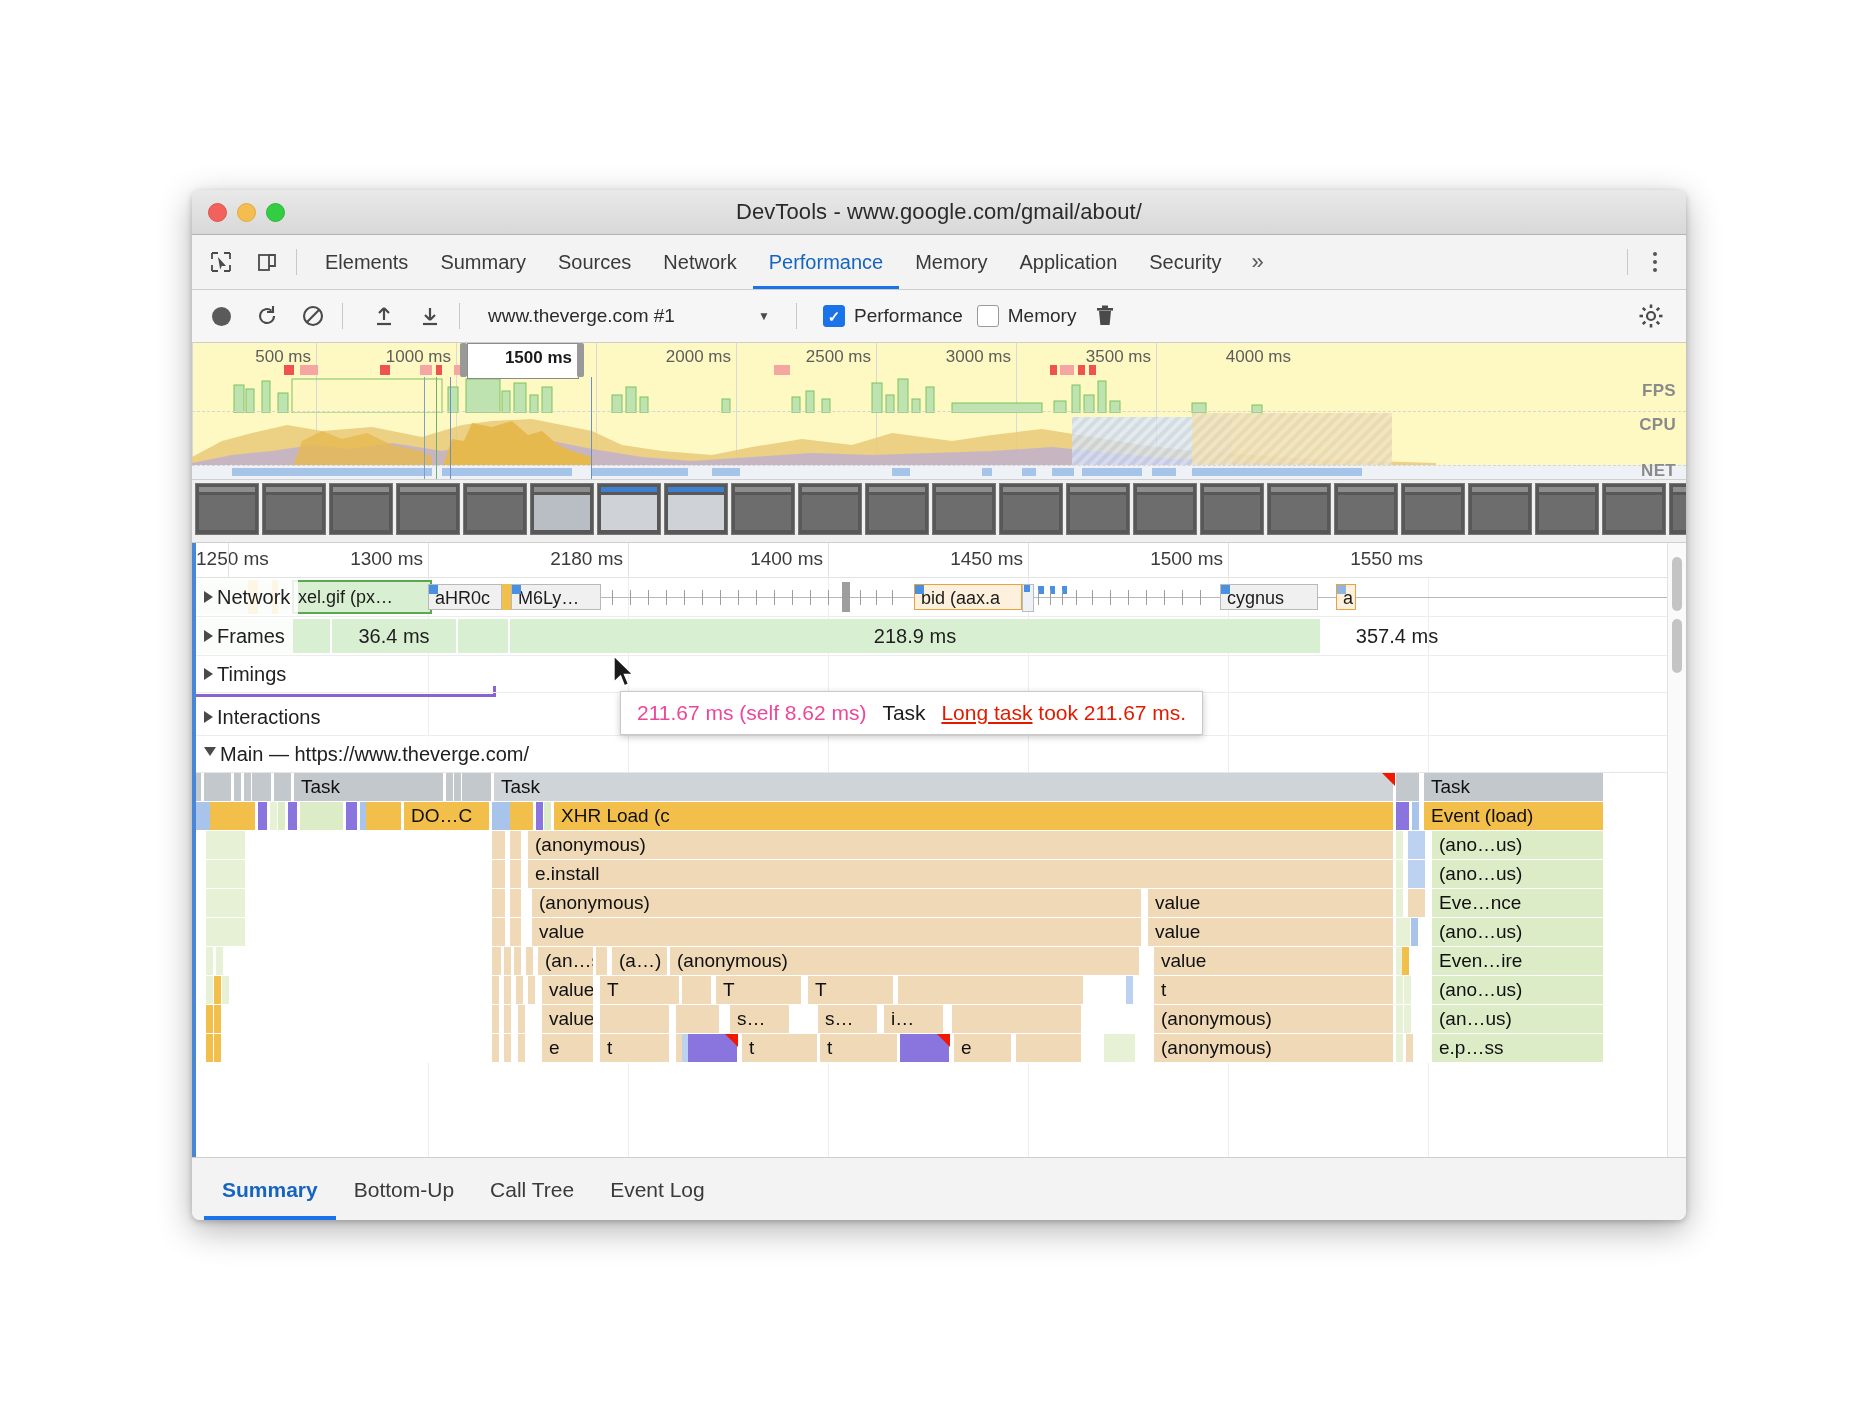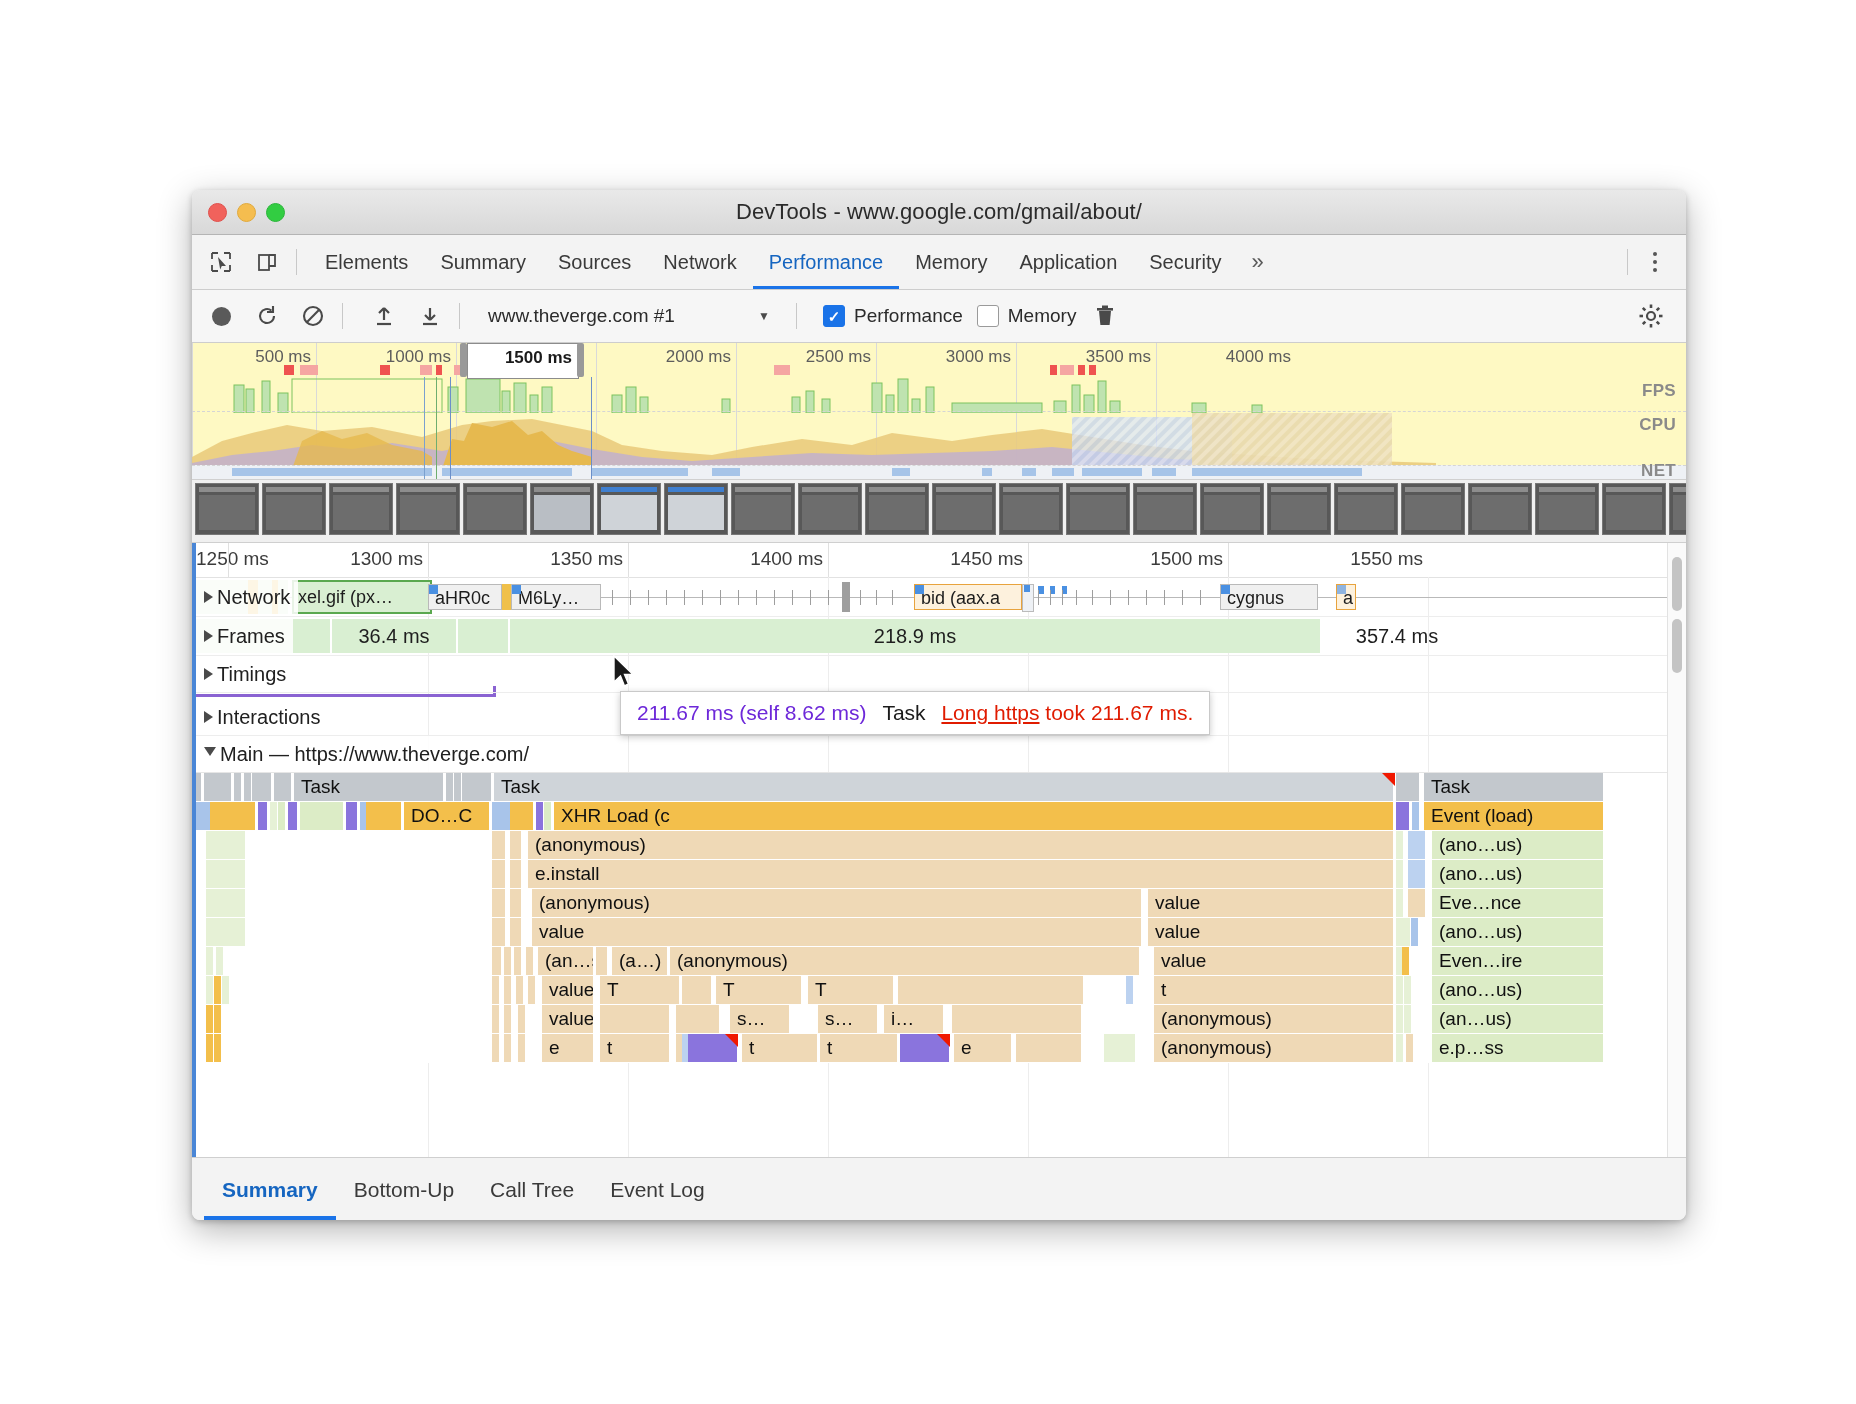--- a/index.html
+++ b/index.html
@@ -175,21 +175,21 @@
   .cursor { position:absolute; z-index:40; pointer-events:none; }
 
   
   .tooltip {
     position:absolute; z-index:45;
     background:#fff; border:1px solid #c9c9c9;
     box-shadow: 0 2px 7px rgba(0,0,0,0.22);
     padding: 9px 16px; font-size:21px; white-space:nowrap;
     color:#1b1b1b;
   }
-  .tt-green { color:#6d28d9; }
+  .tt-green { color:#ec4899; }
   .tt-red { color:#e01b00; }
   .tt-red u { text-decoration: underline; }
 
   
   .bottom-tabs {
     height:62px; background:#f3f3f3; border-top:1px solid #cfcfcf;
     display:flex; align-items:center; flex:0 0 auto;
   }
   .btab { padding:0 18px; height:61px; line-height:61px; font-size:21px; color:#3a3a3a; cursor:pointer;}
   .btab.sel { color:#1565c0; font-weight:bold; box-shadow: inset 0 -4px 0 #1a73e8;}
@@ -539,21 +539,21 @@
       </div>
 
       <div class="tl-ruler">
         <div class="tl-tick first" style="left:0px;width:200px;border-left:none;">
             <span>1250 ms</span>
           </div>
         <div class="tl-tick" style="left:36px;width:200px;">
             <span>1300 ms</span>
           </div>
         <div class="tl-tick" style="left:236px;width:200px;">
-            <span>1350 ms</span>
+            <span>2180 ms</span>
           </div>
         <div class="tl-tick" style="left:436px;width:200px;">
             <span>1400 ms</span>
           </div>
         <div class="tl-tick" style="left:636px;width:200px;">
             <span>1450 ms</span>
           </div>
         <div class="tl-tick" style="left:836px;width:200px;">
             <span>1500 ms</span>
           </div>
@@ -852,21 +852,21 @@
           <div class="blk tan" style="left:962px;width:240px;"><span>(anonymous)</span></div>
           <div class="blk greenlt" style="left:1204px;width:4px;"></div>
           <div class="blk tan" style="left:1214px;width:8px;"></div>
           <div class="blk green" style="left:1240px;width:172px;"><span>e.p…ss</span></div>
         </div>
       </div>
 
       <div class="tooltip" style="left:428px;top:148px;">
         <span class="tt-green">211.67 ms (self 8.62 ms)</span>
         <span style="margin-left:10px;">Task</span>
-        <span class="tt-red" style="margin-left:10px;"><u>Long https</u><span> took 211.67 ms.</span></span>
+        <span class="tt-red" style="margin-left:10px;"><u>Long task</u><span> took 211.67 ms.</span></span>
       </div>
 
       <div class="cursor" style="left:420px;top:112px;">
         <svg width="24" height="34" viewBox="0 0 24 34">
           <path d="M2 1 L2 27 L8.5 21 L12.5 31 L16.5 29 L12.5 19.5 L21 19.5 Z" fill="#1a1a1a" stroke="#ffffff" stroke-width="1.4"></path>
         </svg>
       </div>
     </div>
 
     <div class="bottom-tabs">

